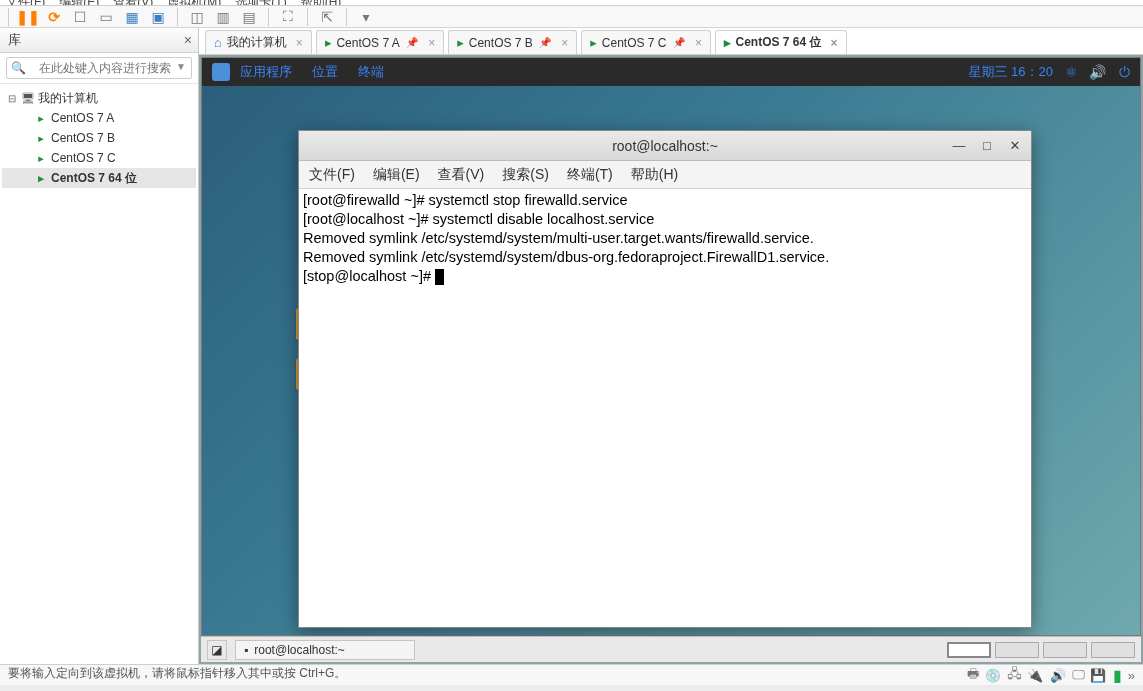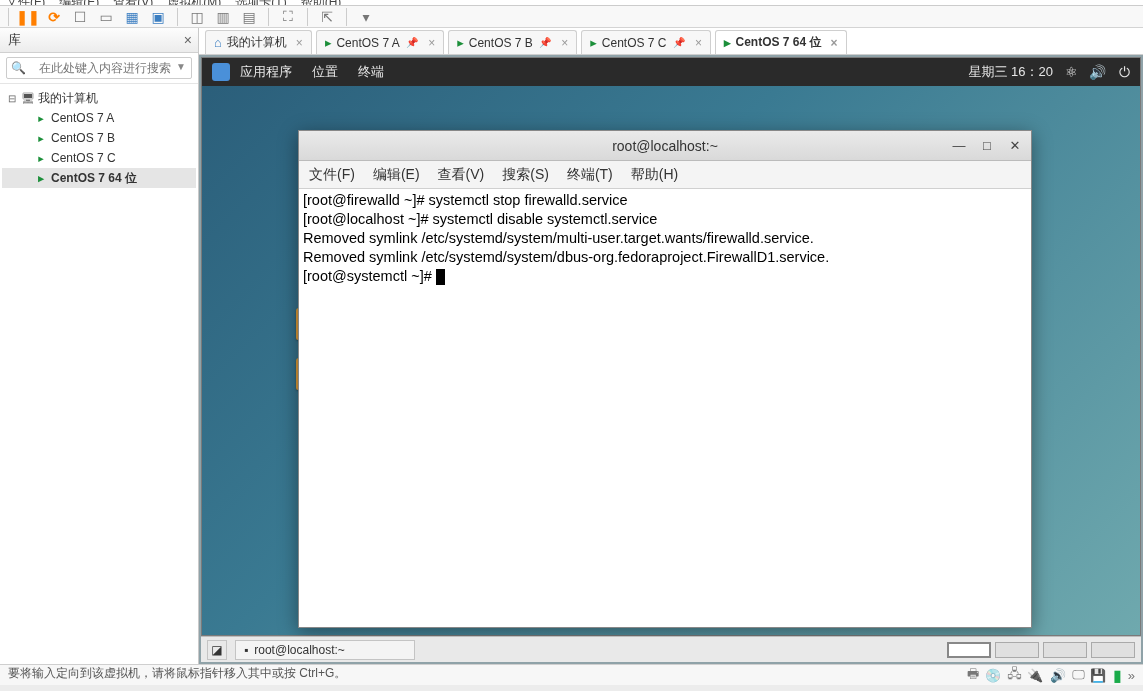--- a/index.html
+++ b/index.html
@@ -40,21 +40,21 @@
 .tab { height:24px; display:flex; align-items:center; padding:0 8px; border:1px solid #cfcfcf; border-bottom:none; background:#f7f7f7; margin-right:4px; font-size:12px; gap:5px; border-radius:3px 3px 0 0; }
 .tab.active { background:#fff; font-weight:bold; }
 .tab .xbtn { color:#999; font-size:12px; margin-left:4px; }
 .tab .pinbtn { color:#bbb; font-size:10px; margin-left:2px; }
 .tab .tico { font-size:13px; }
 .homeico { color:#3b7ec1; }
 
 
 .vm-area { flex:1; position:relative; background:#8fa2a8; padding:2px; }
 .vm-frame { position:absolute; inset:2px 2px 28px 2px; background:linear-gradient(135deg,#2a5d79 0%,#3a7a92 40%,#6fa9ae 100%); border:1px solid #7a7a7a; }
-.gnome-top { height:28px; background:#2a2a2a; color:#e5e5e5; display:flex; align-items:center; padding:0 10px; font-size:13px; gap:20px; }
+.gnome-top { height:28px; background:#2a2a2a; color:#3b82f6; display:flex; align-items:center; padding:0 10px; font-size:13px; gap:20px; }
 .gnome-top .gicon { width:18px; height:18px; background:#4a90d9; border-radius:3px; margin-right:-10px; }
 .gnome-right { margin-left:auto; display:flex; align-items:center; gap:12px; }
 .gnome-right .sico { font-size:14px; }
 
 
 .desk-icon { position:absolute; left:90px; width:48px; text-align:center; color:#fff; font-size:11px; }
 .desk-icon .folder { width:40px; height:32px; background:#d99a3a; border-radius:3px 3px 2px 2px; margin:0 auto 2px; box-shadow:0 1px 2px rgba(0,0,0,.3); }
 
 
 .termwin { position:absolute; left:96px; top:72px; width:734px; height:498px; background:#fff; border:1px solid #888; box-shadow:0 4px 18px rgba(0,0,0,.4); display:flex; flex-direction:column; }
@@ -216,24 +216,24 @@
           </div>
           <div class="term-menu">
             <span>文件(F)</span>
             <span>编辑(E)</span>
             <span>查看(V)</span>
             <span>搜索(S)</span>
             <span>终端(T)</span>
             <span>帮助(H)</span>
           </div>
           <div class="term-body"><span>[root@firewalld ~]# systemctl stop firewalld.service</span>
-<span>[root@localhost ~]# systemctl disable systemctl.service</span>
+<span>[root@localhost ~]# systemctl disable localhost.service</span>
 <span>Removed symlink /etc/systemd/system/multi-user.target.wants/firewalld.service.</span>
 <span>Removed symlink /etc/systemd/system/dbus-org.fedoraproject.FirewallD1.service.</span>
-<span>[root@systemctl ~]# </span><span class="cursor"></span></div>
+<span>[stop@localhost ~]# </span><span class="cursor"></span></div>
         </div>
       </div>
 
       <div class="vm-taskbar">
         <div class="tbicon">◪</div>
         <div class="tbitem">
           <span>▪</span>
           <span>root@localhost:~</span>
         </div>
         <div class="wspaces">

